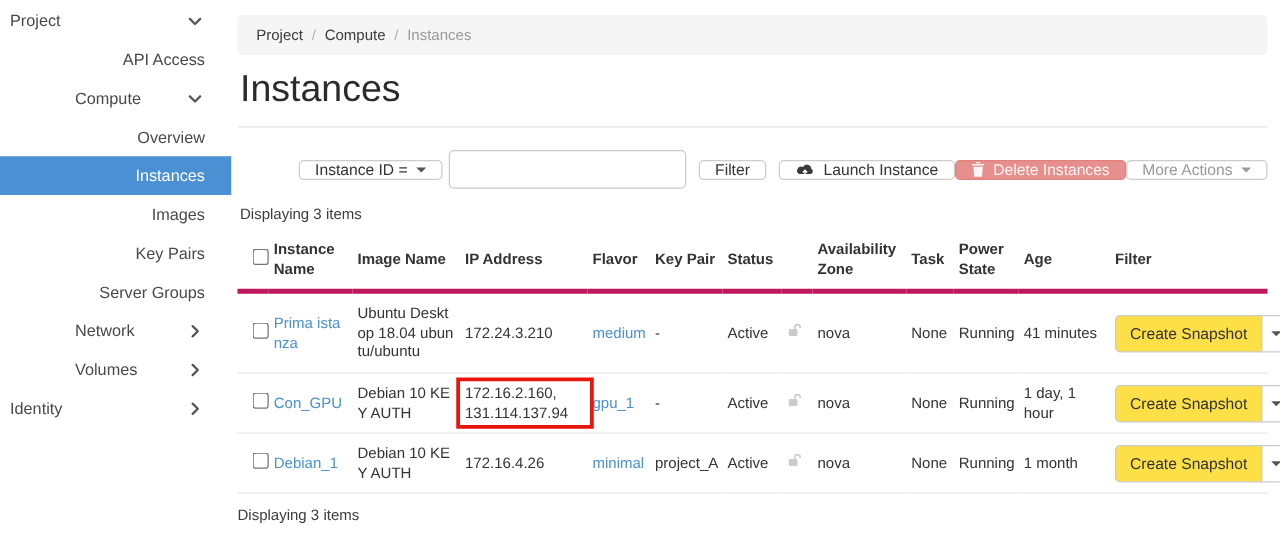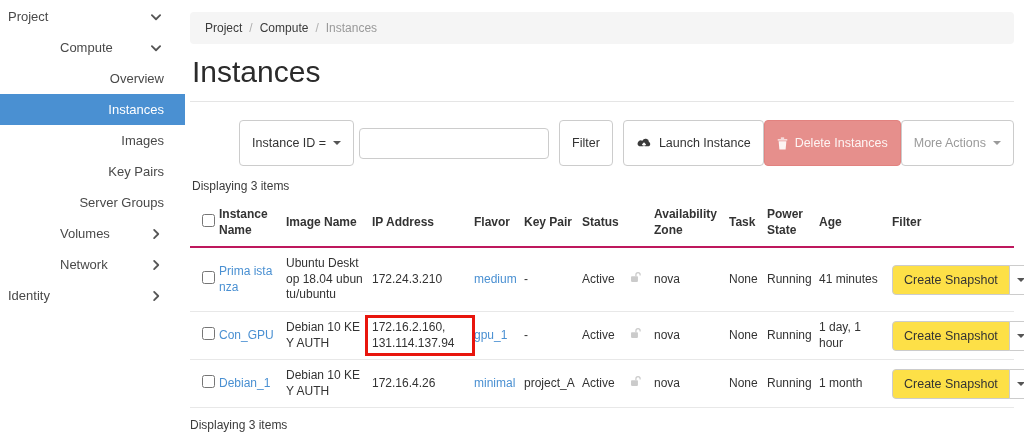--- a/index.html
+++ b/index.html
@@ -28,21 +28,21 @@
     display:flex; align-items:center; padding:0 15px; font-size:12px;
   }
   .breadcrumb .bc-link { color:#3b3b3b; }
   .breadcrumb .bc-sep { color:#b0b0b0; margin:0 7px; }
   .breadcrumb .bc-current { color:#999; }
   .page-title { font-size:30px; font-weight:400; color:#2b2b2b; margin:11px 0 0 2px; line-height:33px; }
   .title-rule { border:none; border-top:1px solid #e5e5e5; margin:13px 0 0 0; }
   
   .toolbar { margin-top:18px; display:flex; justify-content:flex-end; align-items:center; }
   .btn {
-    height:46px; border:1px solid #ccc; background:#fff; border-radius:4px;
+    height:16px; border:1px solid #ccc; background:#fff; border-radius:4px;
     padding:0 12px; font-size:12.5px; color:#333; font-family:inherit;
     display:inline-flex; align-items:center; gap:7px; cursor:pointer; white-space:nowrap;
   }
   .btn.danger { background:#e68f8c; border-color:#e2827f; color:#fdf4f3; }
   .btn.muted  { color:#9a9a9a; }
   .caret {
     display:inline-block; width:0; height:0;
     border-left:4px solid transparent; border-right:4px solid transparent;
     border-top:4px solid #555;
   }
@@ -50,21 +50,21 @@
   .filter-input {
     width:190px; height:31px; border:1px solid #ccc; border-radius:4px;
     margin:0 10px 0 5px; padding:0 8px; font-family:inherit; font-size:12.5px;
   }
   .gap10 { margin-left:10px; } .gap8 { margin-left:0; }
   
   .count { margin:13px 0 0 2px; color:#3b3b3b; }
   table { width:100%; border-collapse:collapse; table-layout:fixed; margin-top:6px; }
   th { text-align:left; font-weight:bold; padding:8px 4px; line-height:1.3; vertical-align:middle; }
   td { padding:8px 4px; line-height:1.3; vertical-align:middle; }
-  thead tr { border-bottom:2px solid #be185d; }
+  thead tr { border-bottom:4px solid #be185d; }
   tbody tr { border-bottom:1px solid #e8e8e8; }
   th:first-child, td:first-child { padding-left:12px; }
   .link { color:#4a90d2; cursor:pointer; }
   .break { word-break:break-all; }
   .ip-cell { position:relative; }
   .hl-box {
     position:absolute; left:-3px; right:-5px; top:3px; bottom:3px;
     border:3px solid #e8150d; pointer-events:none;
   }
   .split-btn { display:inline-flex; }
@@ -86,20 +86,23 @@
 
 <nav class="sidebar">
   <div class="side-item lvl1">
     <span>Project</span>
     <span class="chev">
       <svg width="12" height="12" viewBox="0 0 16 16">
           <path d="M2.5 5.5 L8 11 L13.5 5.5" fill="none" stroke="#555" stroke-width="2.4" stroke-linecap="round" stroke-linejoin="round"></path>
         </svg>
     </span>
   </div>
+  <div class="side-item lvl3">
+    <span>API Access</span>
+  </div>
   <div class="side-item lvl2">
     <span>Compute</span>
     <span class="chev">
       <svg width="12" height="12" viewBox="0 0 16 16">
           <path d="M2.5 5.5 L8 11 L13.5 5.5" fill="none" stroke="#555" stroke-width="2.4" stroke-linecap="round" stroke-linejoin="round"></path>
         </svg>
     </span>
   </div>
   <div class="side-item lvl3">
     <span>Overview</span>
@@ -110,29 +113,29 @@
   <div class="side-item lvl3">
     <span>Images</span>
   </div>
   <div class="side-item lvl3">
     <span>Key Pairs</span>
   </div>
   <div class="side-item lvl3">
     <span>Server Groups</span>
   </div>
   <div class="side-item lvl2">
+    <span>Network</span>
+    <span class="chev">
+      <svg width="12" height="12" viewBox="0 0 16 16">
+          <path d="M5.5 2.5 L11 8 L5.5 13.5" fill="none" stroke="#555" stroke-width="2.4" stroke-linecap="round" stroke-linejoin="round"></path>
+        </svg>
+    </span>
+  </div>
+  <div class="side-item lvl2">
     <span>Volumes</span>
-    <span class="chev">
-      <svg width="12" height="12" viewBox="0 0 16 16">
-          <path d="M5.5 2.5 L11 8 L5.5 13.5" fill="none" stroke="#555" stroke-width="2.4" stroke-linecap="round" stroke-linejoin="round"></path>
-        </svg>
-    </span>
-  </div>
-  <div class="side-item lvl2">
-    <span>Network</span>
     <span class="chev">
       <svg width="12" height="12" viewBox="0 0 16 16">
           <path d="M5.5 2.5 L11 8 L5.5 13.5" fill="none" stroke="#555" stroke-width="2.4" stroke-linecap="round" stroke-linejoin="round"></path>
         </svg>
     </span>
   </div>
   <div class="side-item lvl1">
     <span>Identity</span>
     <span class="chev">
       <svg width="12" height="12" viewBox="0 0 16 16">

